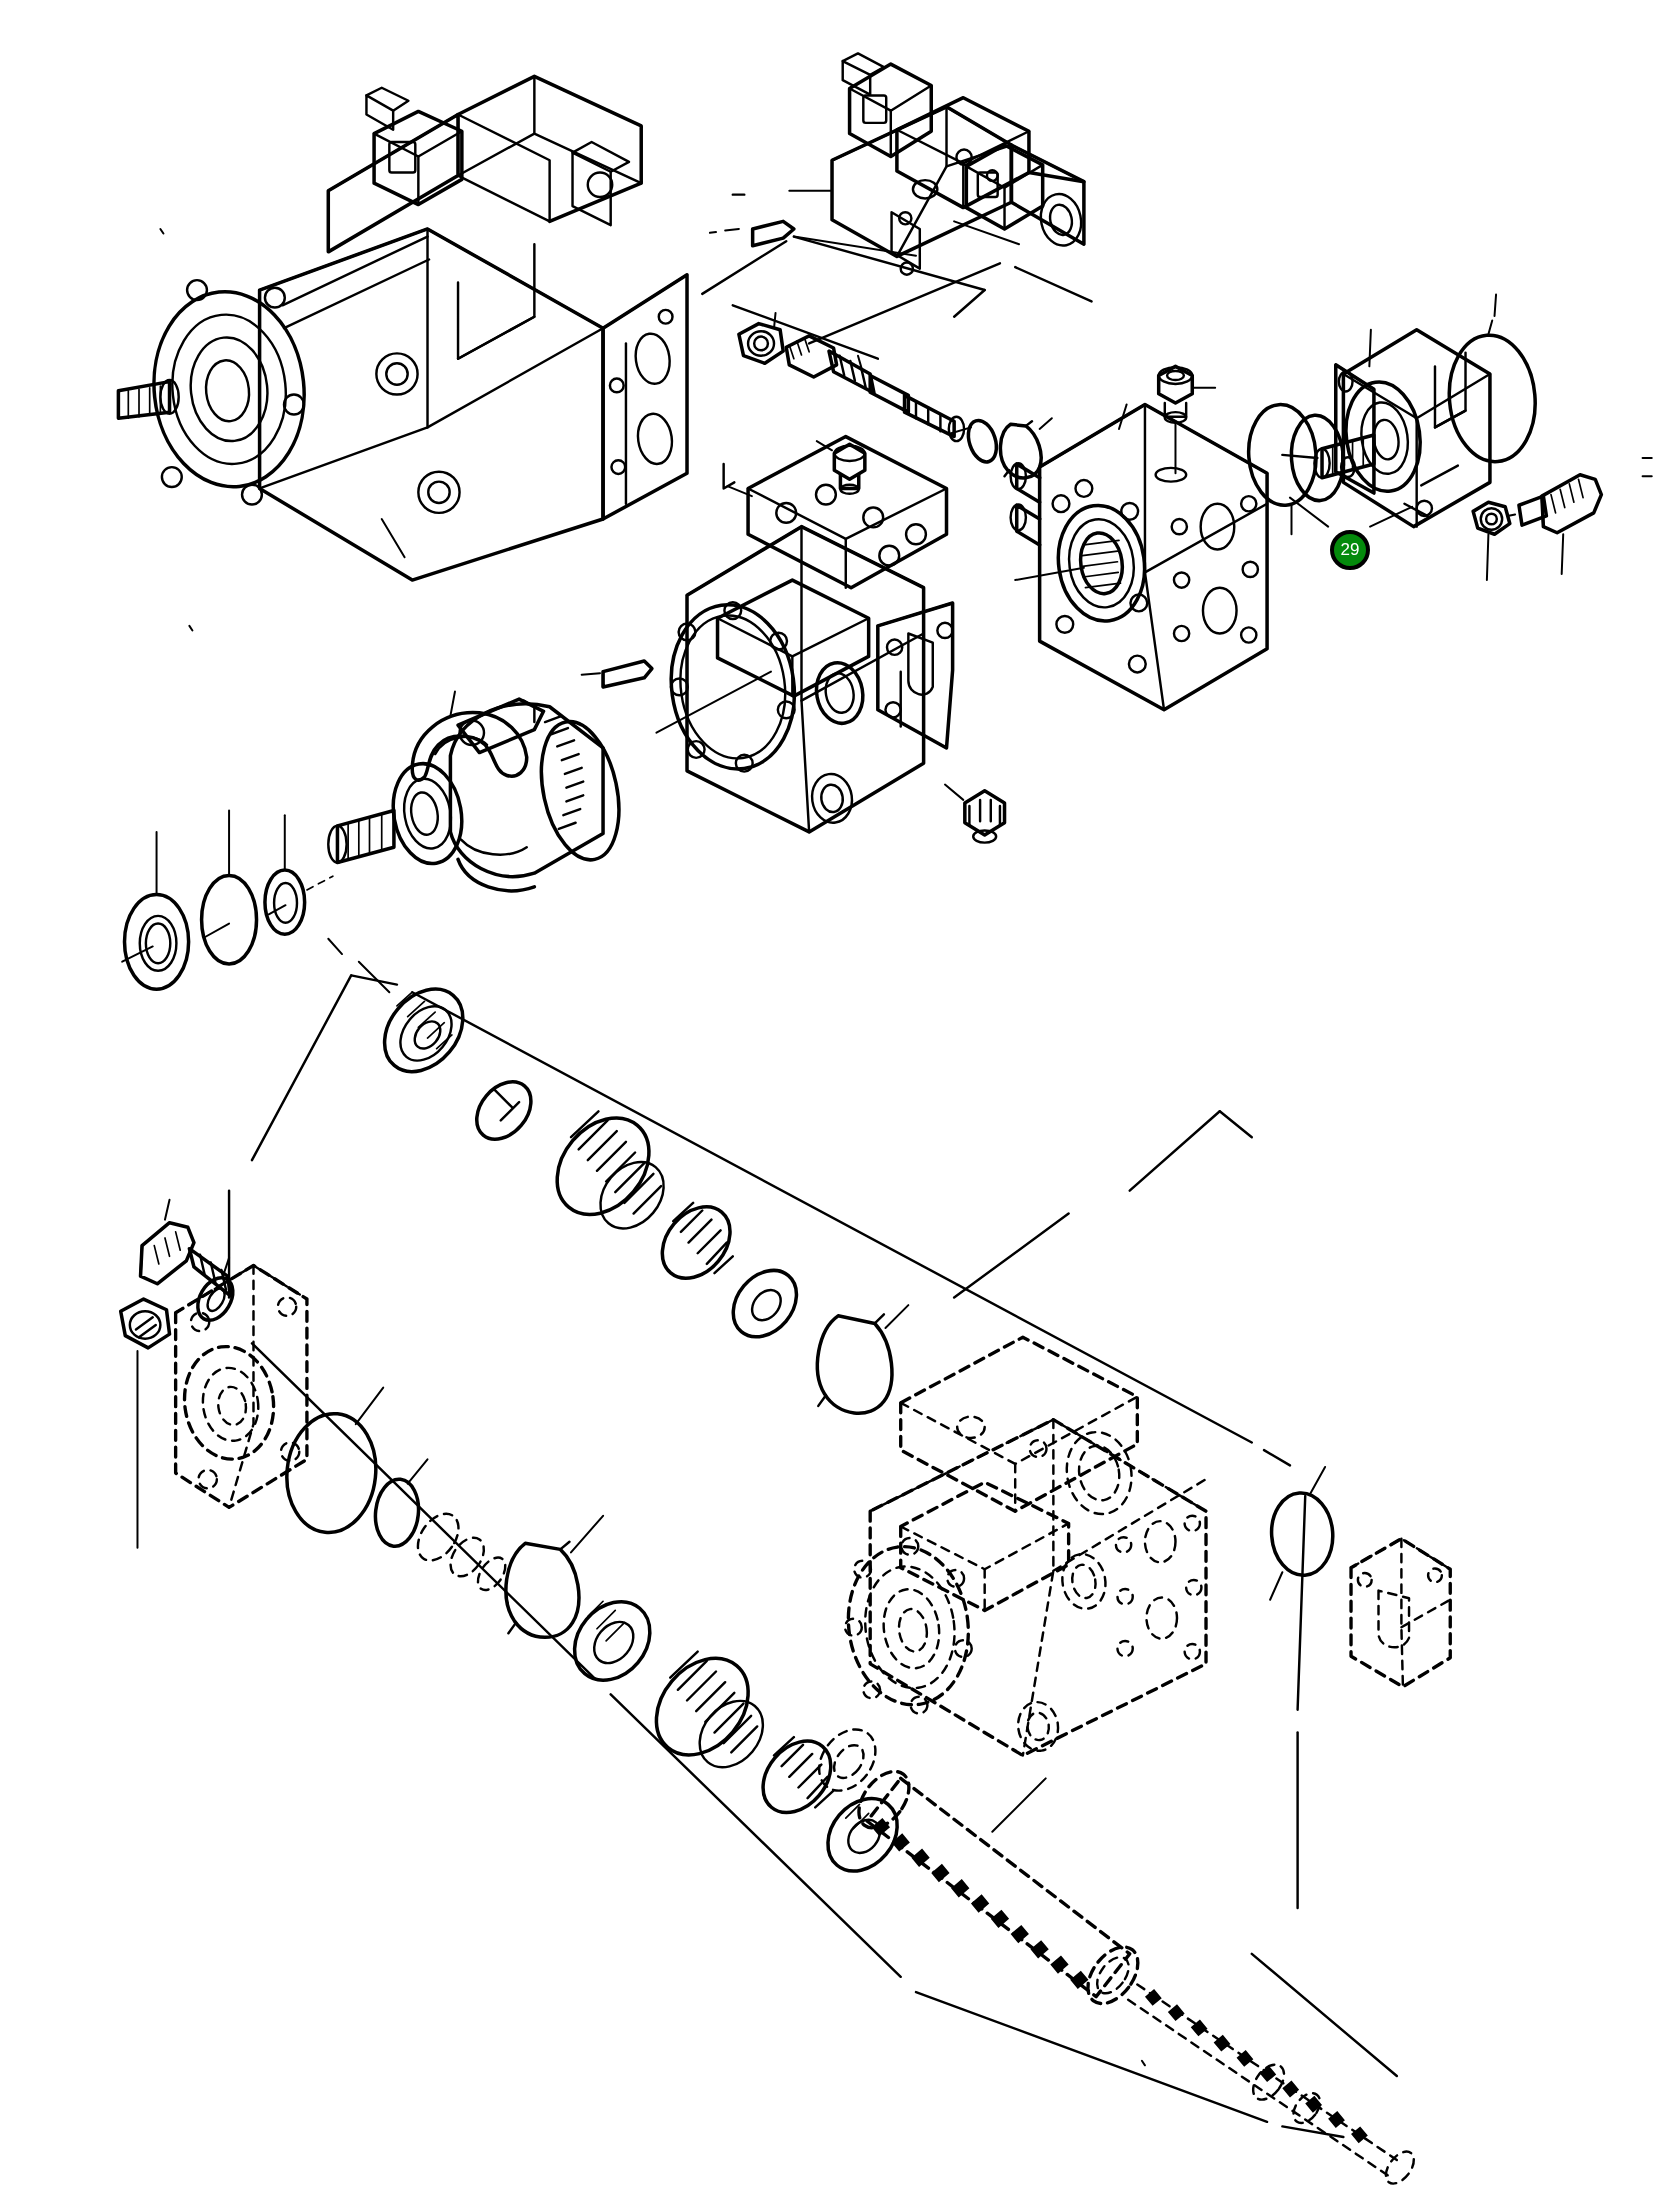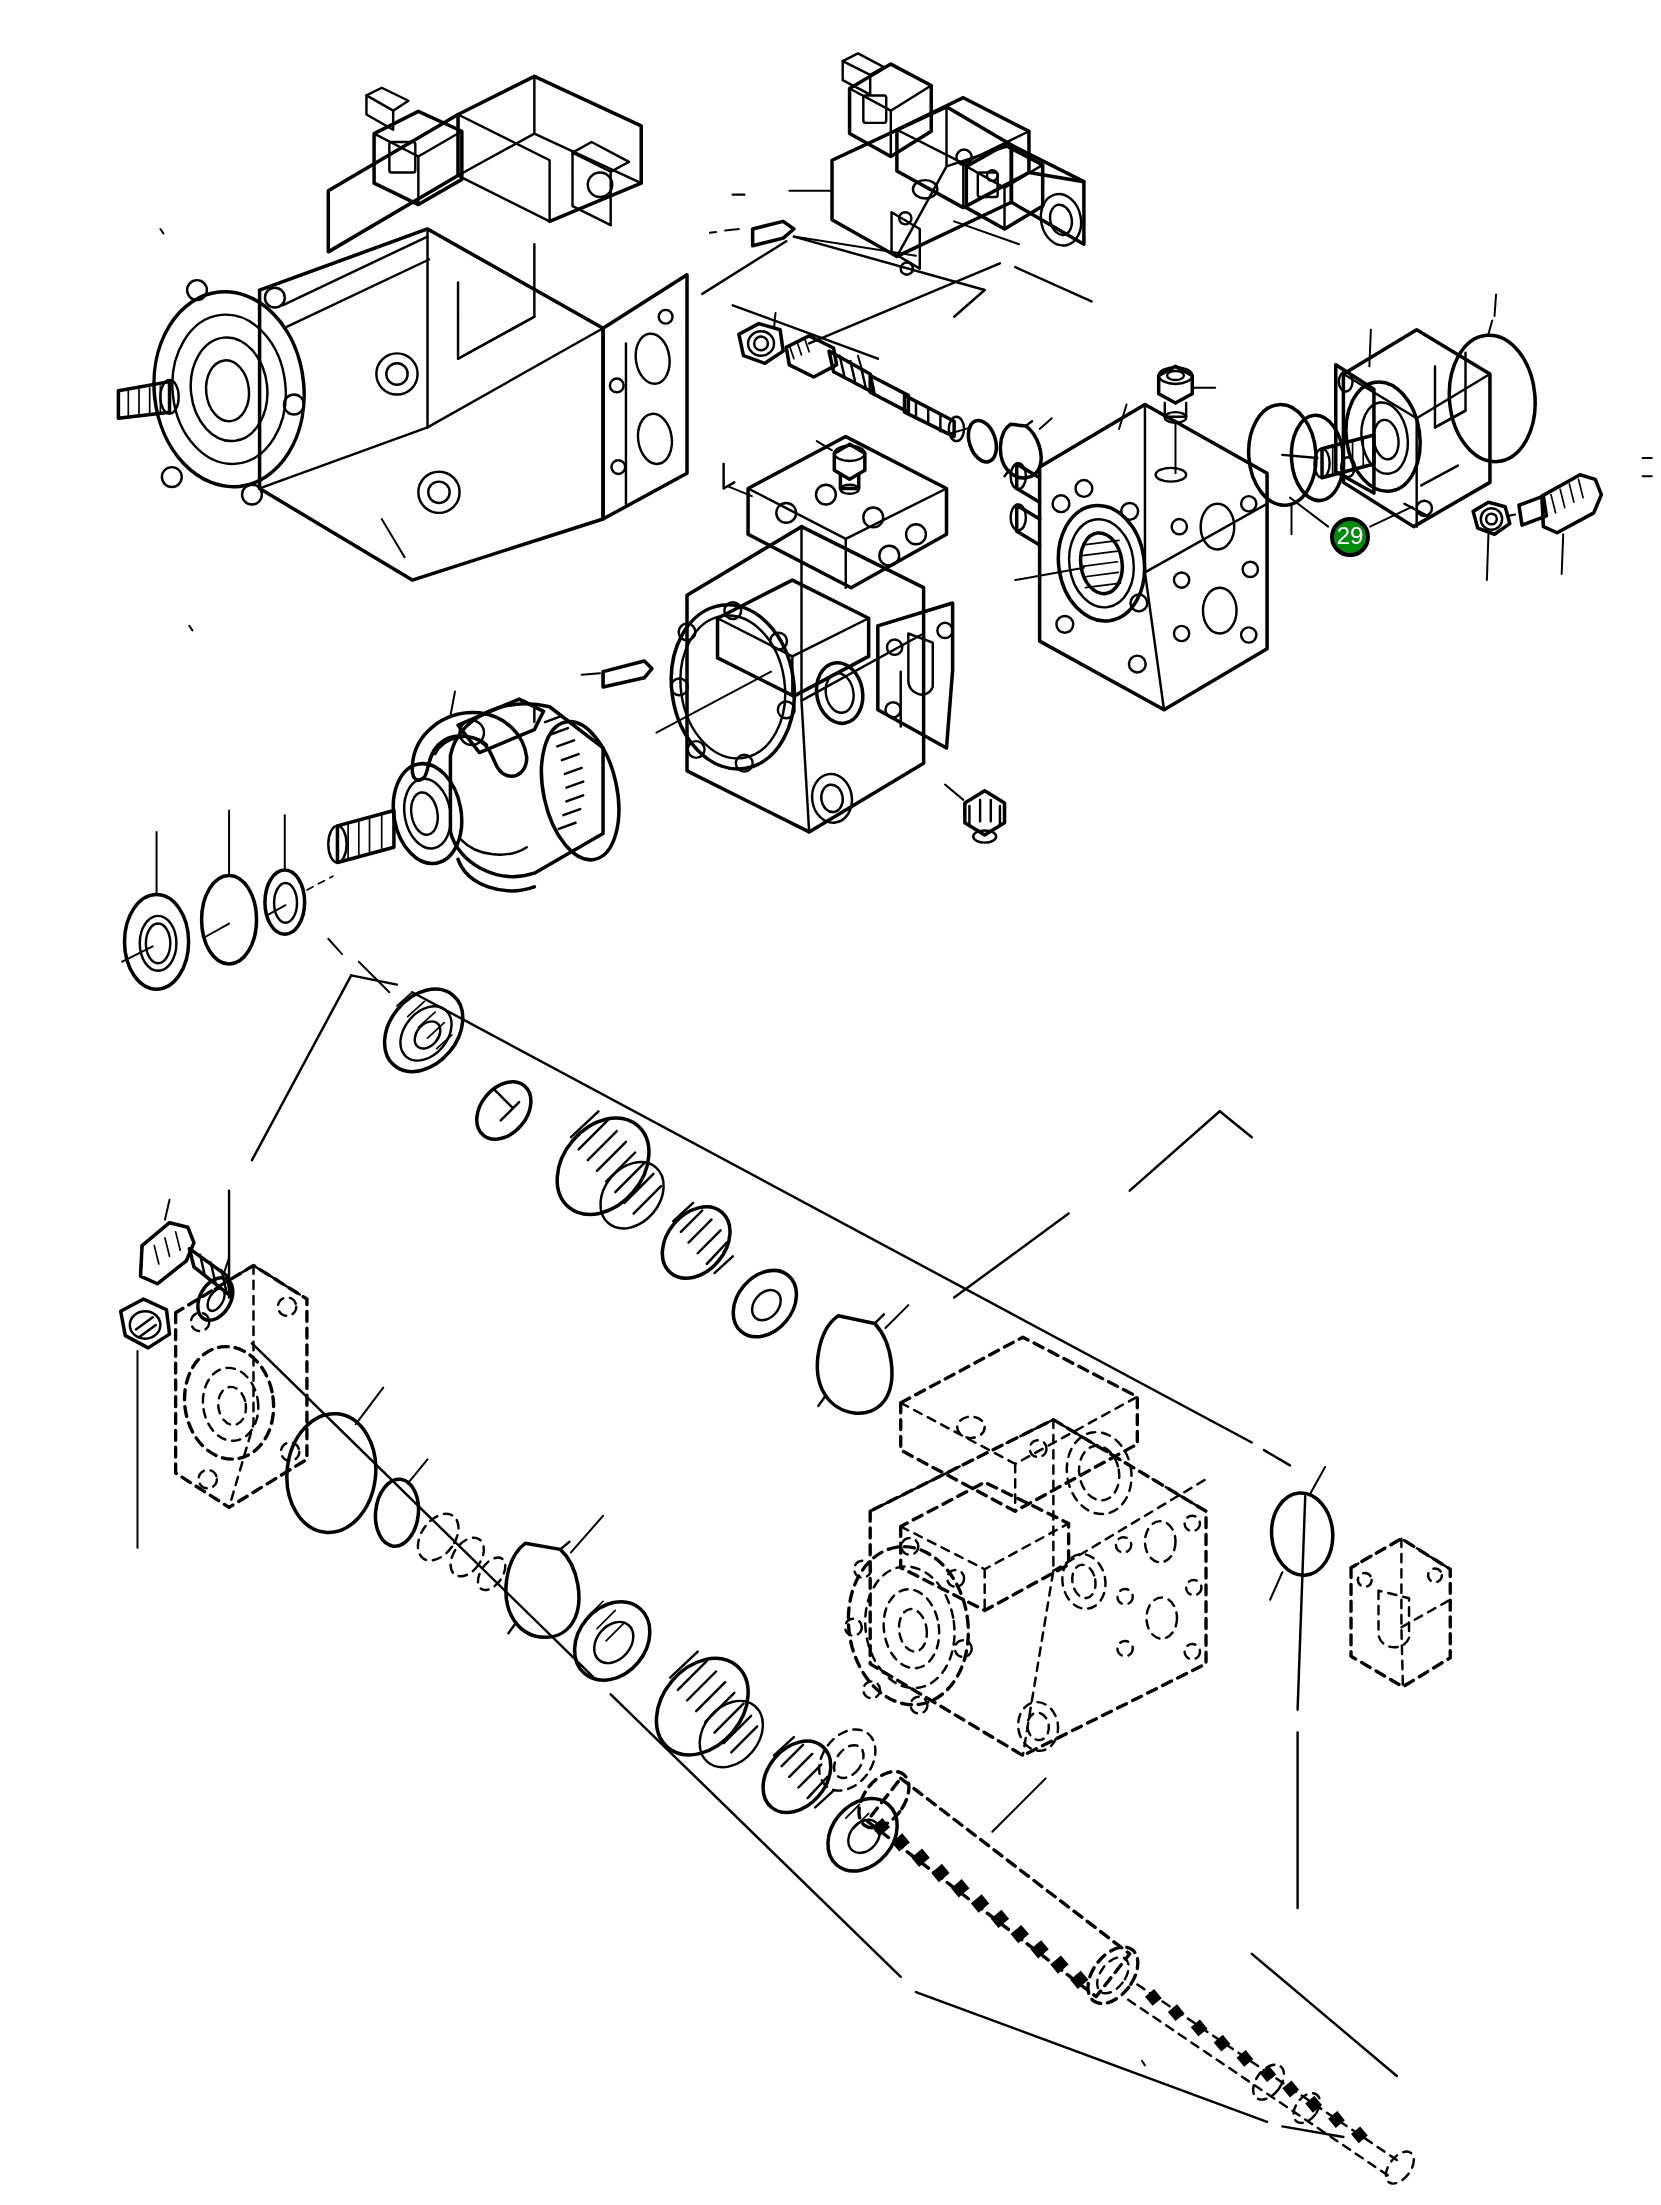--- a/index.html
+++ b/index.html
@@ -687,20 +687,20 @@
     </g>
 
     <g>
       <path class="lead" d="M248 820 L252 826"></path>
       <path class="lead" d="M1496 2700 L1500 2706"></path>
       <path class="lead" d="M2152 600 L2164 600"></path>
       <path class="lead" d="M2152 624 L2164 624"></path>
     </g>
   </svg>
 
-  <div class="callout" style="left:1330px; top:517px; width:40px; height:40px;
+  <div class="callout" style="left:1330px; top:530px; width:40px; height:40px;
               background:#048A0C; border:4.6px solid #000000;
-              font-size:24px; color:#FFFFFF;">
+              font-size:17px; color:#FFFFFF;">
     <span class="callout-label">29</span>
   </div>
 
 </div>
 
 
 </body></html>

